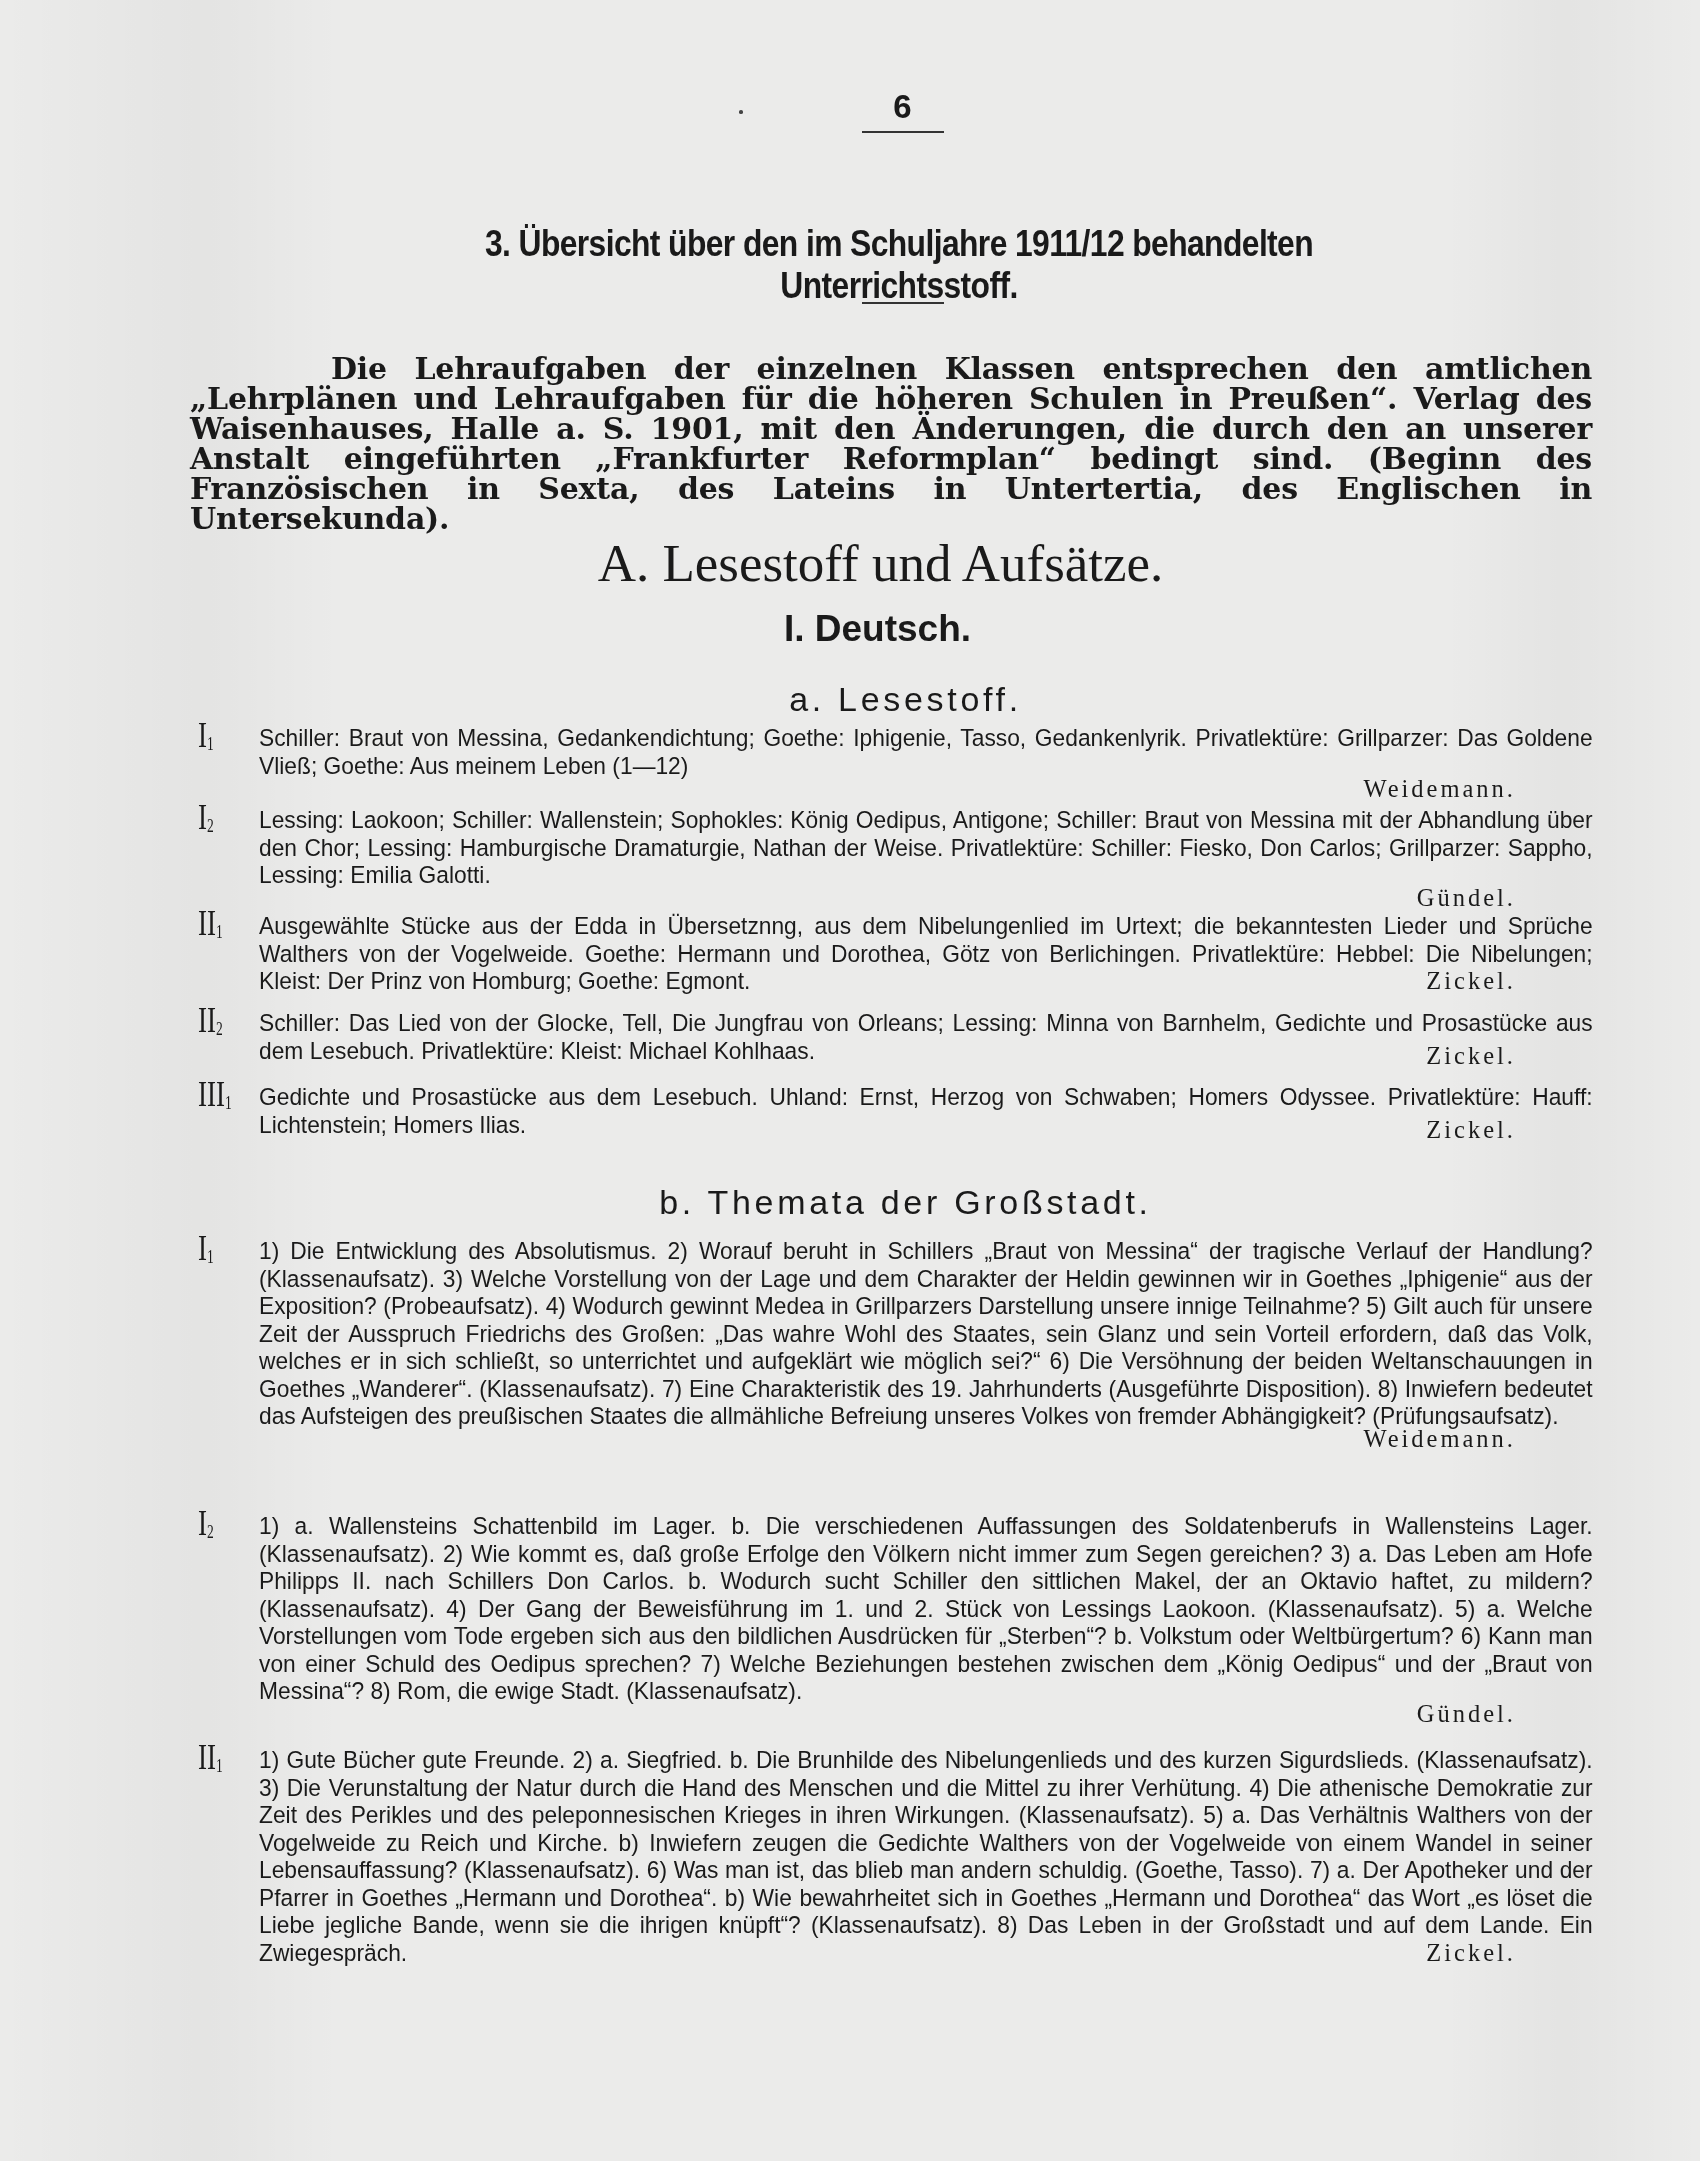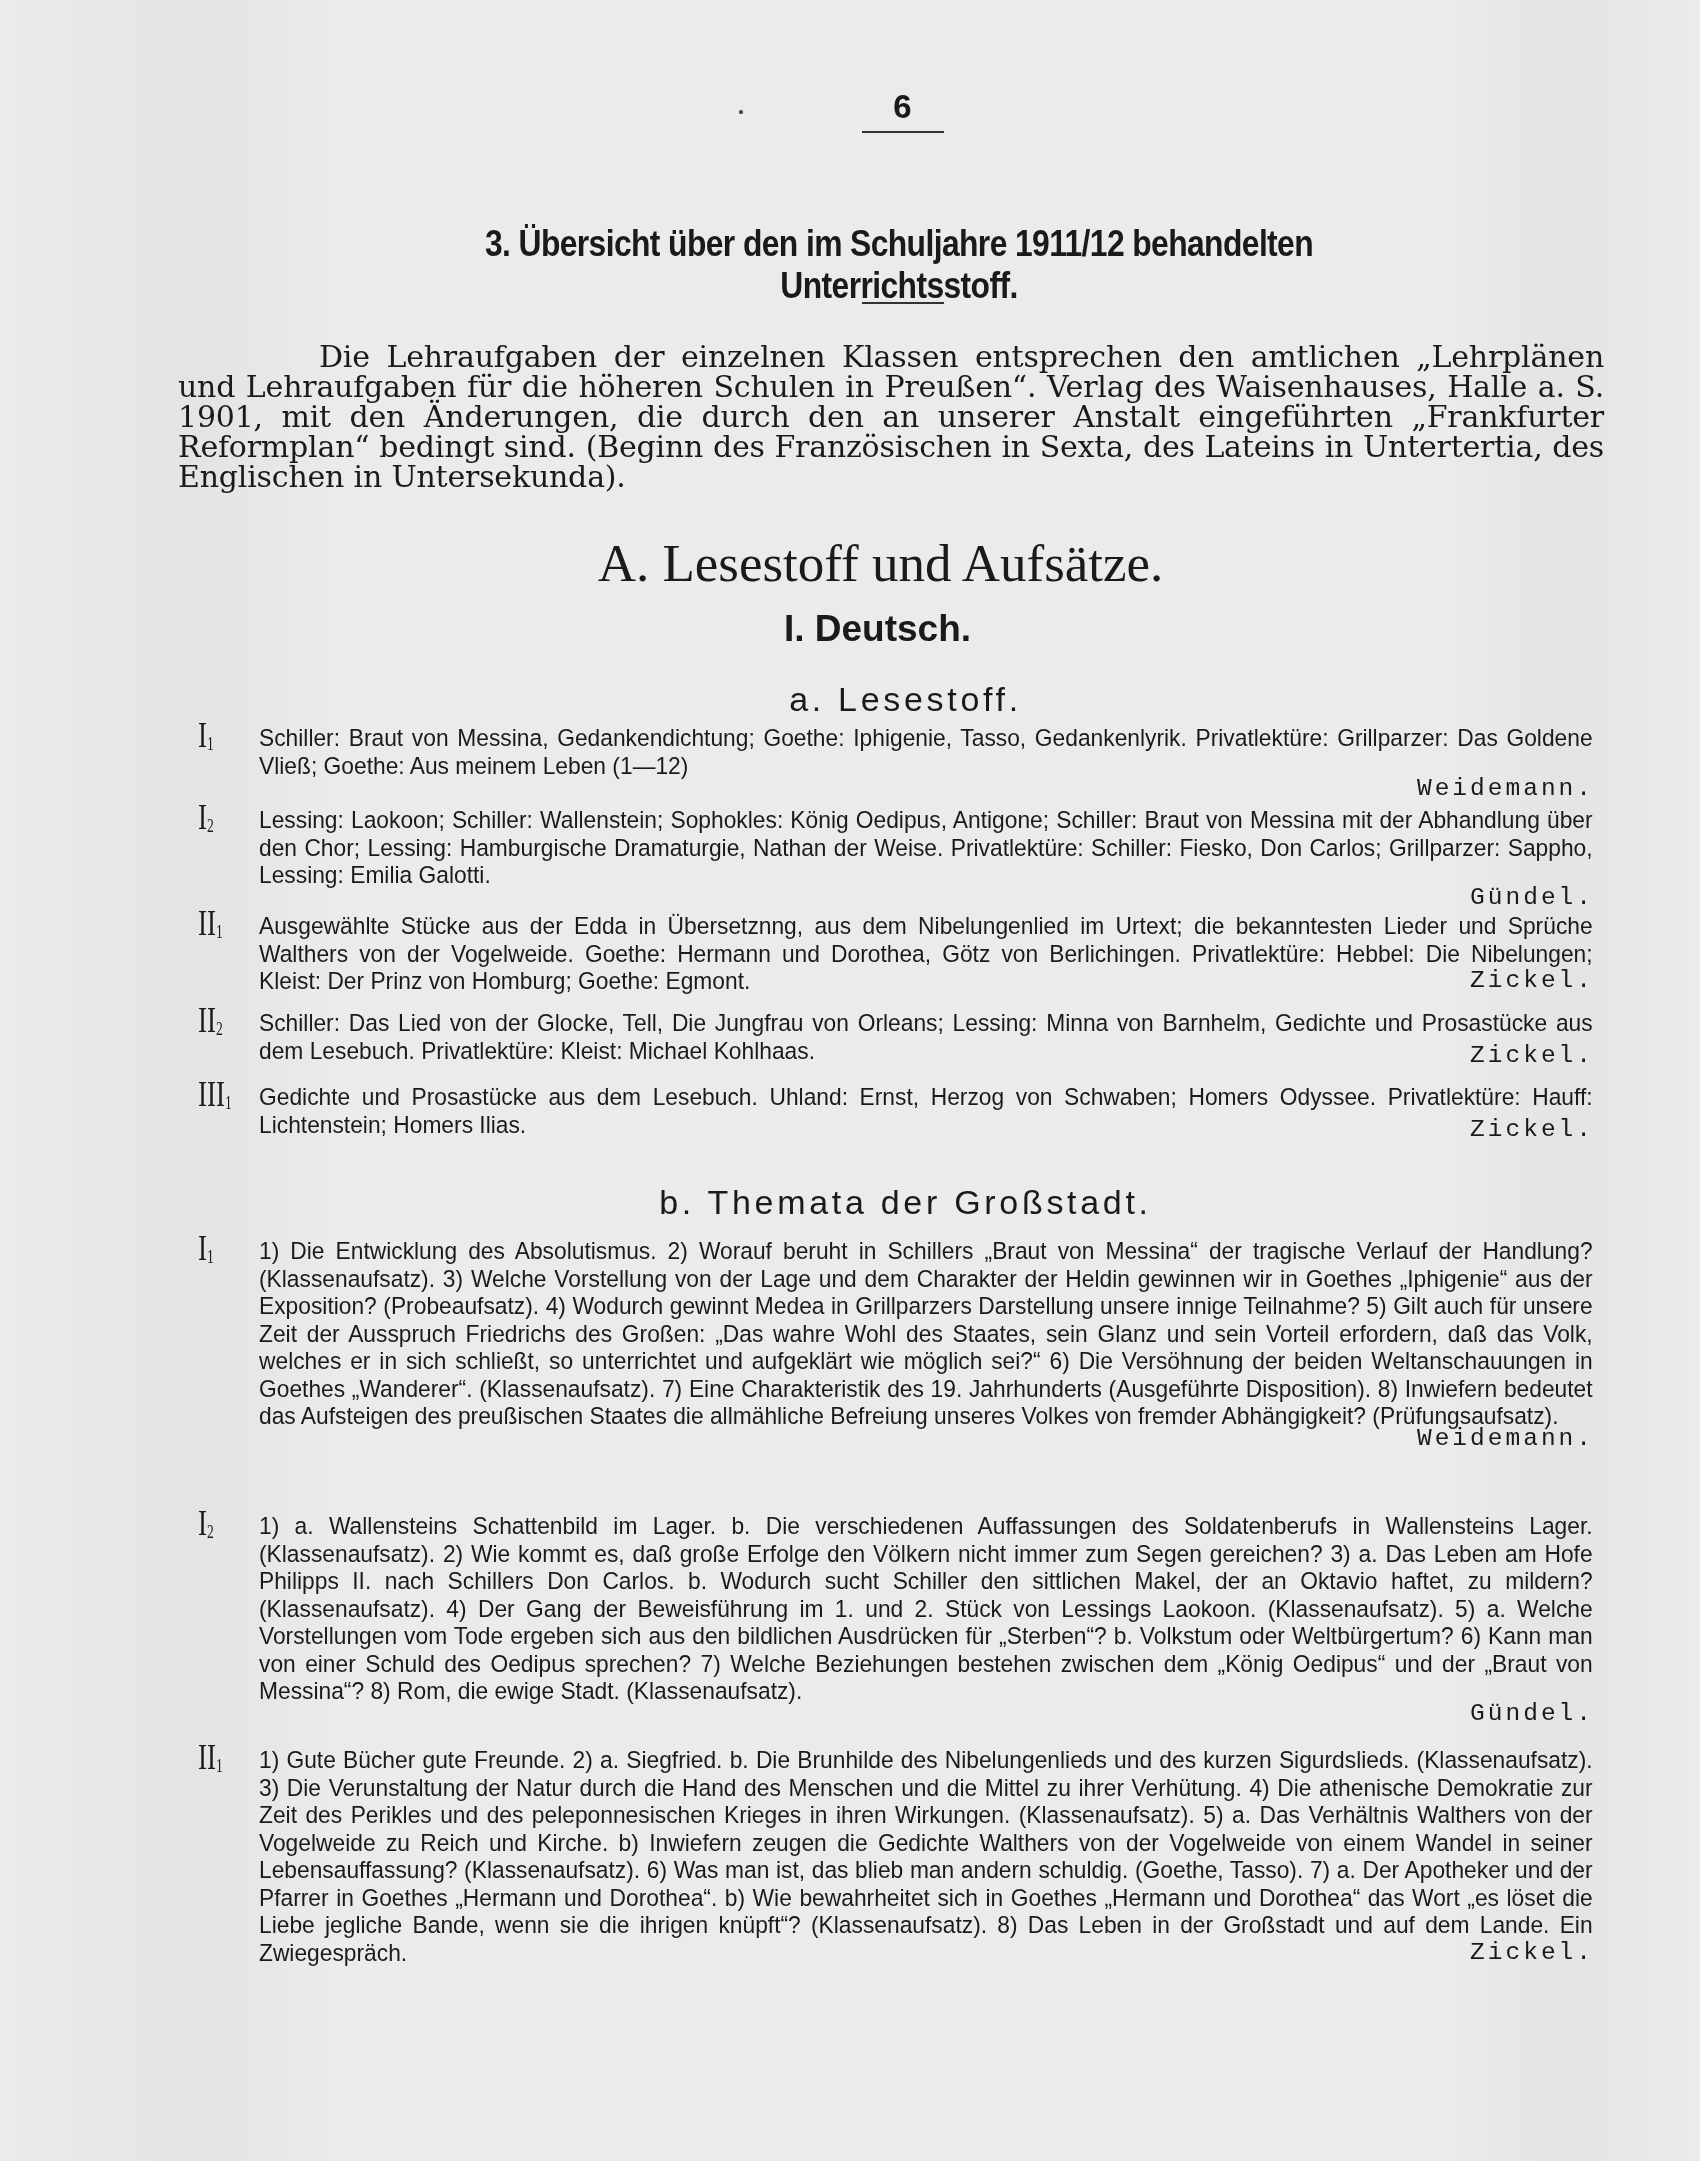--- a/index.html
+++ b/index.html
@@ -22,21 +22,21 @@
     left:290px; top:223px; width:1218px; text-align:center;
     font-family:"Liberation Sans",sans-serif; font-weight:bold;
     font-size:37px; letter-spacing:-0.7px; transform:scaleX(0.86); transform-origin:center;
   }
   #title-rule { left:862px; top:302px; width:82px; height:2.2px; background:#333; }
   #intro {
     left:178px; top:342px; width:1426px;
     font-size:30px; line-height:30px; text-align:justify;
     font-family:"DejaVu Serif",serif; letter-spacing:-0.2px;
   }
-  #intro p { margin:0; text-indent:141px; text-align:justify; }
+  #intro p { margin:12px; text-indent:141px; text-align:justify;font-weight:bold; }
   #heading-a {
     left:0; top:533px; width:1700px; text-align:center; padding-left:61px; box-sizing:border-box;
     font-size:53px;
   }
   #heading-deutsch {
     left:0; top:608px; width:1700px; text-align:center; padding-left:55px; box-sizing:border-box;
     font-family:"Liberation Sans",sans-serif; font-weight:bold; font-size:37px;
   }
   .subhead {
     left:0; width:1700px; text-align:center; padding-left:111px; box-sizing:border-box;
@@ -50,22 +50,22 @@
     font-size:36px; font-family:"Liberation Serif",serif; transform:scaleX(0.75); transform-origin:left;
   }
   .entry .cls sub { font-size:18px; vertical-align:-3px; }
   .entry .txt {
     margin-left:61px;
     font-family:"Liberation Sans",sans-serif;
     font-size:24.5px; line-height:27.5px; text-align:justify;
     transform:scaleX(0.93); transform-origin:left; width:1434px;
   }
   .entry .sig {
-    text-align:right; 
-    font-family:Liberation Mono, monospace; font-size:24.5px; letter-spacing:3px;
+    text-align:right; margin-right:78px;
+    font-family:Liberation Serif, serif; font-size:24.5px; letter-spacing:3px;
     margin-top:-4.5px;
   }
   .entry.read .txt { line-height:27.5px; }
   .entry.essay .txt { line-height:27.5px; }
   #bleed { left:0; top:0; width:1700px; height:2161px; pointer-events:none;
     background:
       linear-gradient(90deg, rgba(0,0,0,0) 0, rgba(0,0,0,0.03) 12%, rgba(0,0,0,0) 20%),
       linear-gradient(90deg, rgba(0,0,0,0) 85%, rgba(0,0,0,0.03) 92%, rgba(0,0,0,0) 100%);
   }
 </style>

